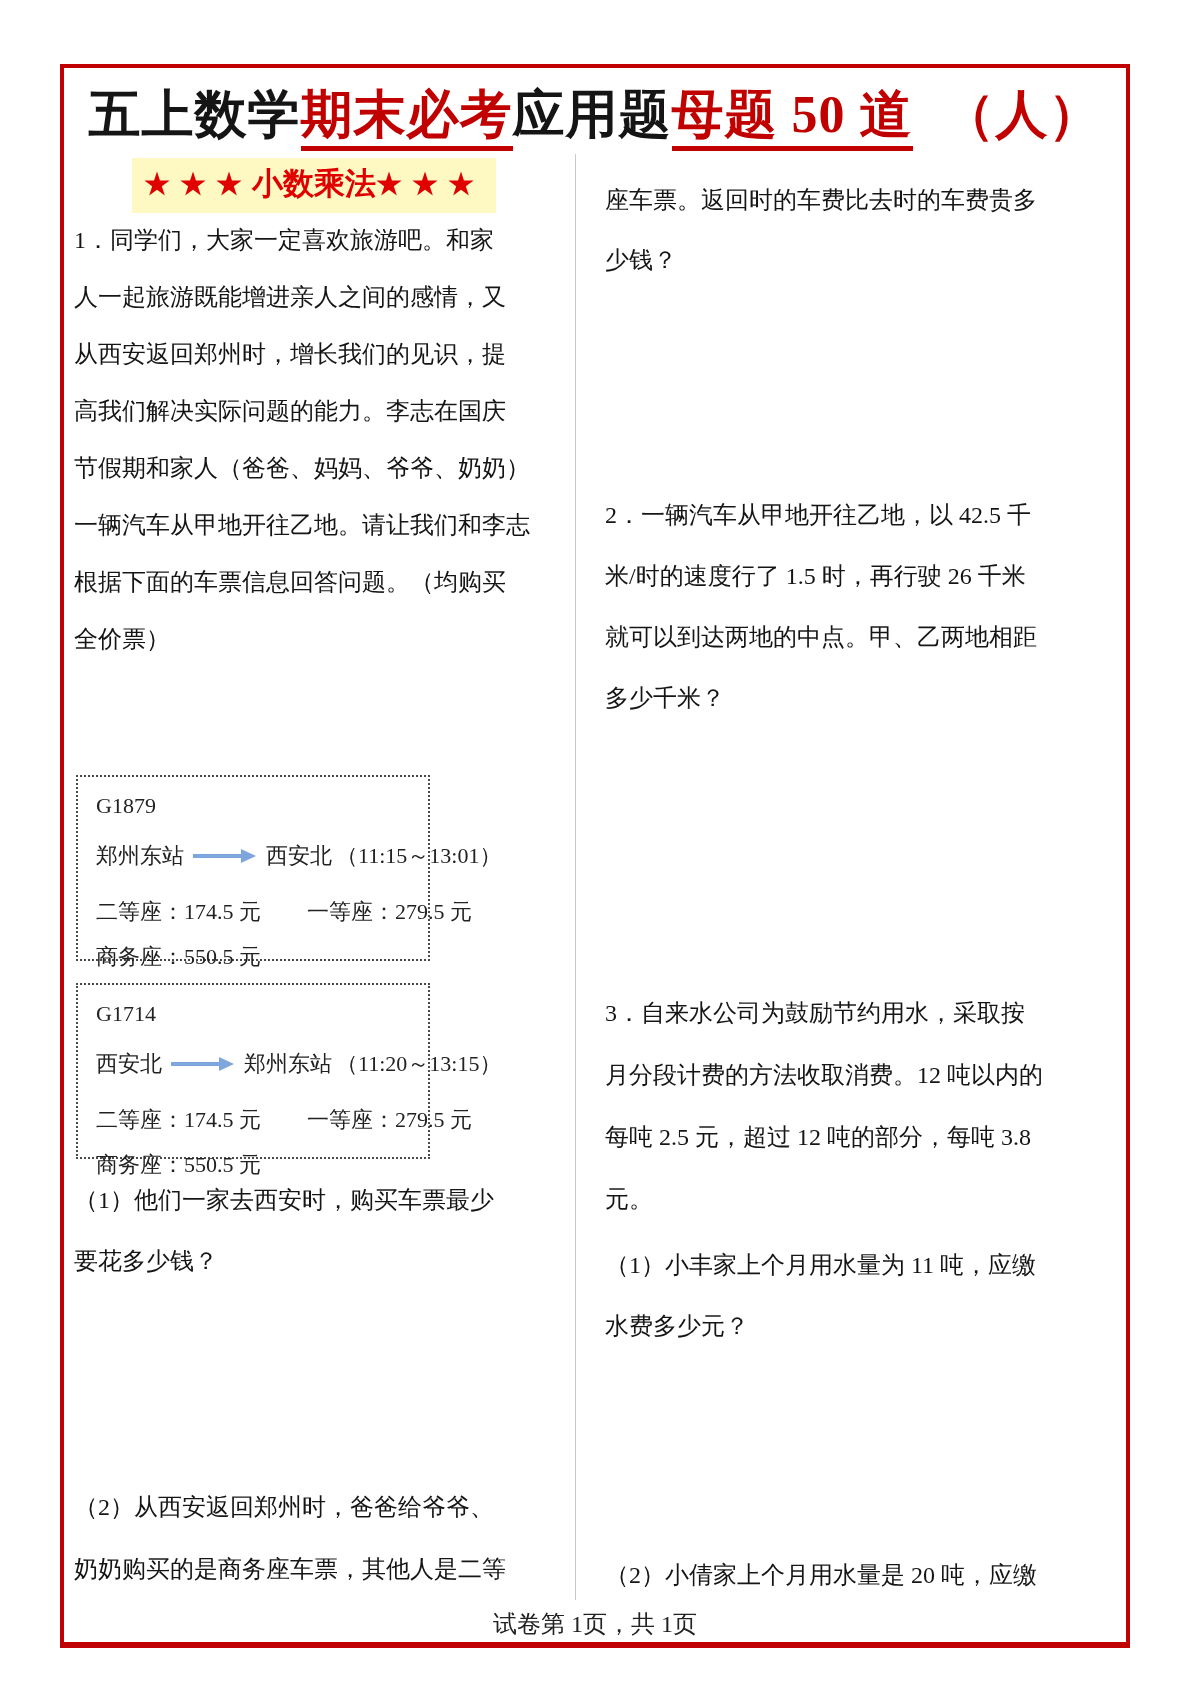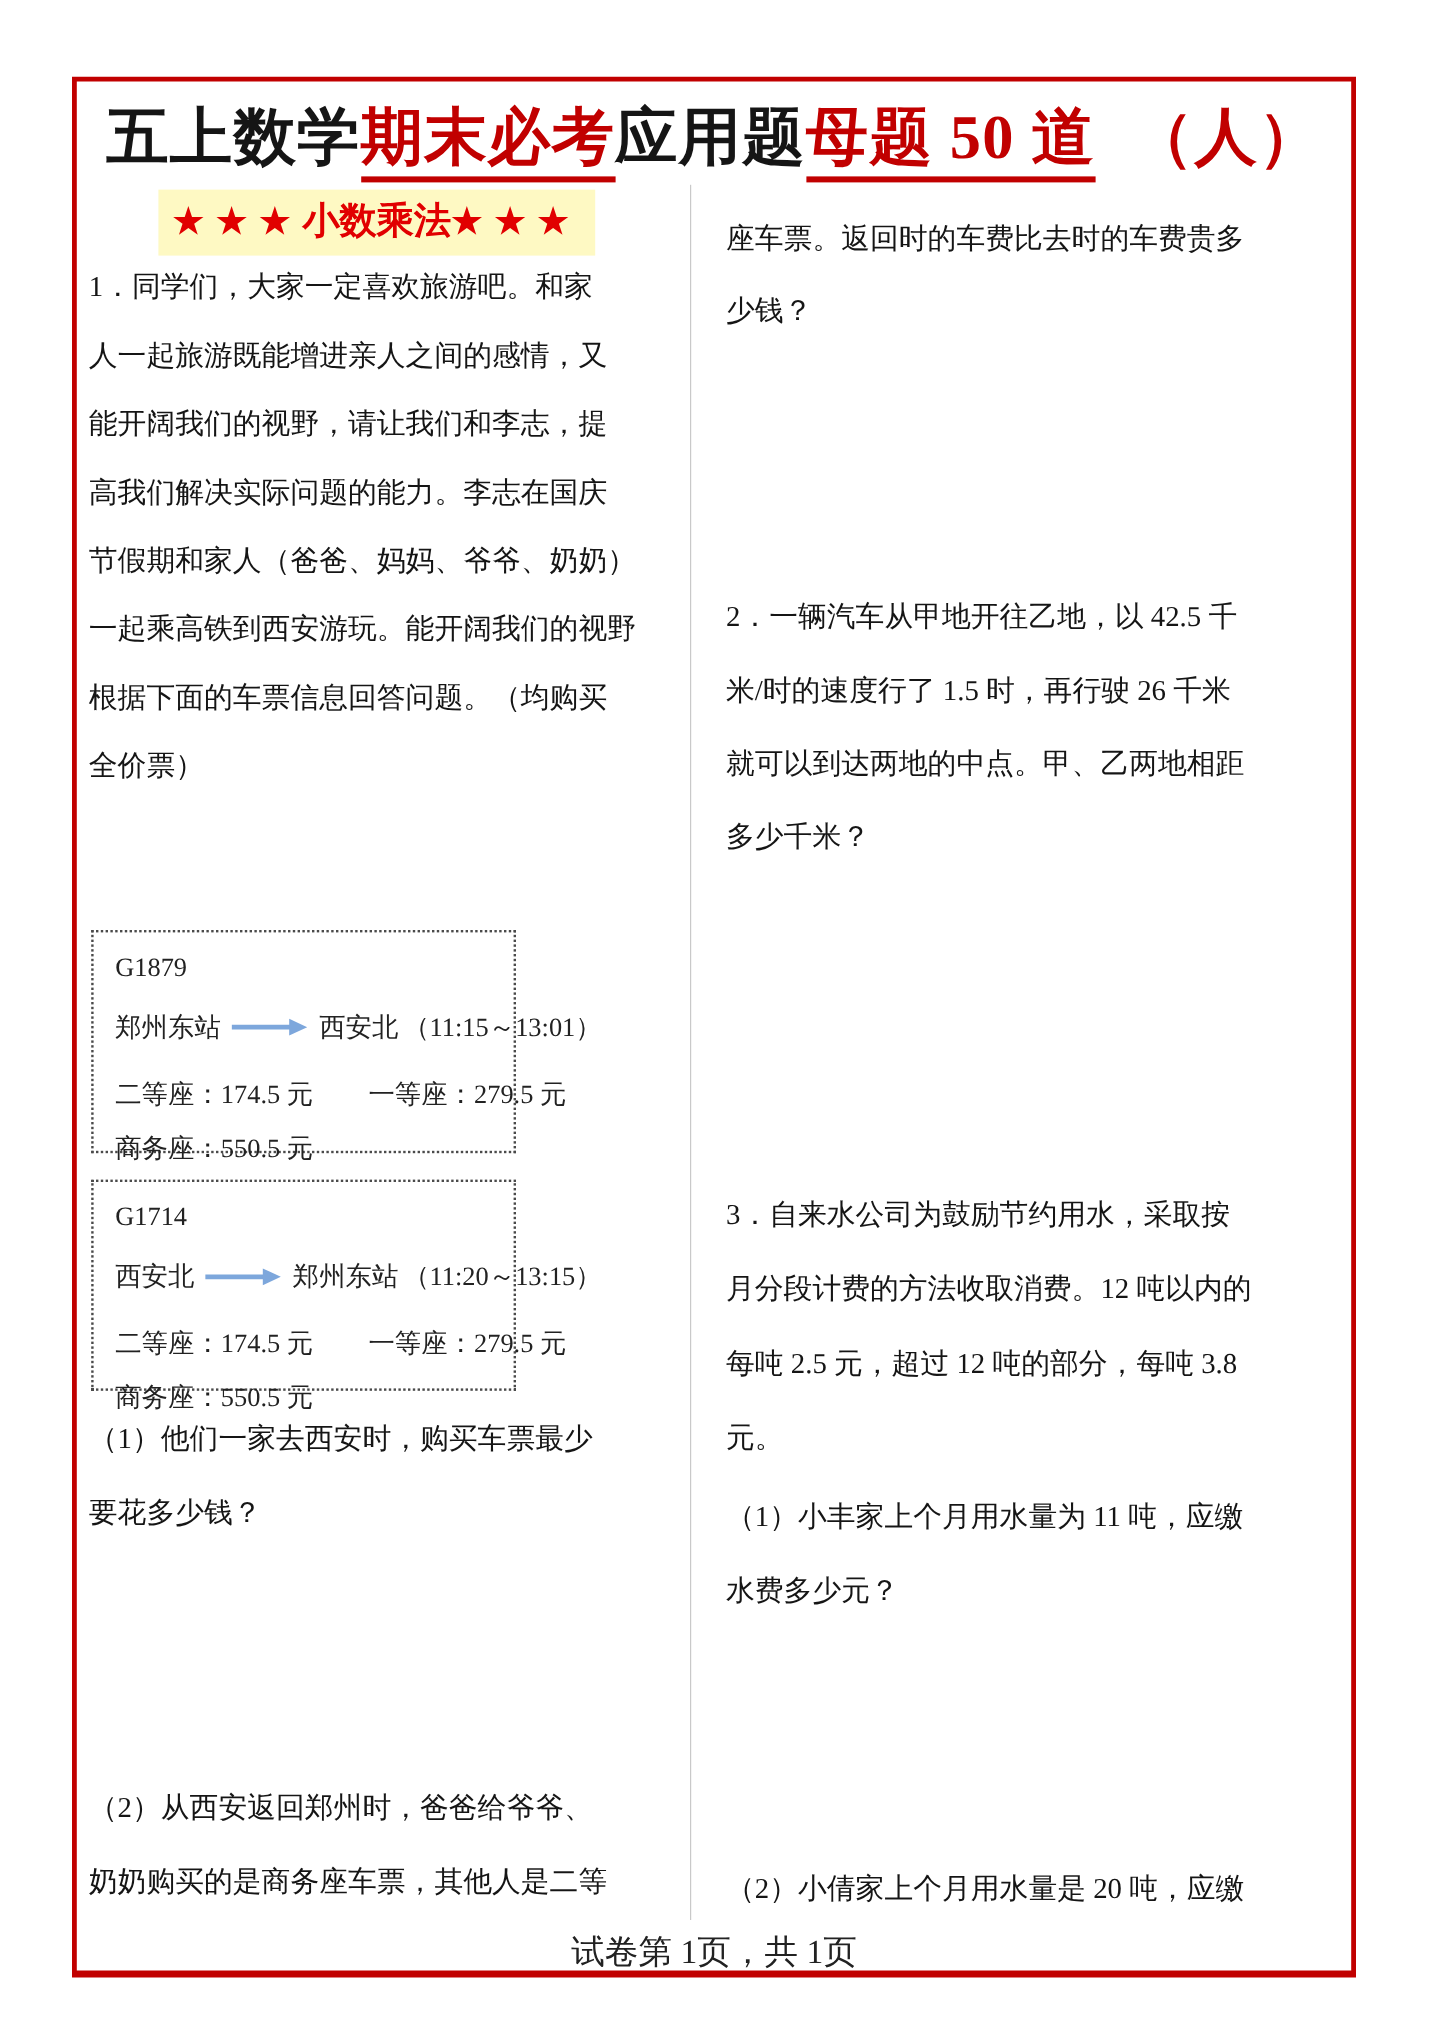--- a/index.html
+++ b/index.html
@@ -52,40 +52,40 @@
   .t2 { top:915px; height:176px; }
   .ticket .row { display:flex; align-items:center; white-space:nowrap; }
   .ticket .r-route { margin-top:22px; }
   .ticket .r-price { margin-top:26px; }
   .ticket .r-biz   { margin-top:15px; }
   .ticket .arrow   { margin:0 9px; flex:none; }
   .ticket .to      { margin-right:4px; }
   .ticket .pair    { margin-right:46px; }
   
   .divider { position:absolute; left:511px; top:86px; width:1px; height:1446px; background:#c9c9c9; }
-  .footer  { position:absolute; top:1540px; left:0; width:100%; text-align:center; font-size:28px; color:#222; }
+  .footer  { position:absolute; top:1540px; left:0; width:100%; text-align:center; font-size:24px; color:#222; }
 </style>
 </head>
 <body>
 
 <div class="frame">
 
   <div class="title"><span>五上数学</span><span class="red u">期末必考</span><span>应用题</span><span class="red u">母题 50 道</span><span class="red gap">（人）</span></div>
 
   <div class="divider"></div>
 
   <div class="section-header"><span class="stars">★★★</span><span>小数乘法</span><span class="stars">★★★</span></div>
 
   <div class="blk col-left intro lh57">
     <div class="ln">1．同学们，大家一定喜欢旅游吧。和家</div>
     <div class="ln">人一起旅游既能增进亲人之间的感情，又</div>
-    <div class="ln">能开阔我们的视野，请让我们和李志，提</div>
+    <div class="ln">从西安返回郑州时，增长我们的见识，提</div>
     <div class="ln">高我们解决实际问题的能力。李志在国庆</div>
     <div class="ln">节假期和家人（爸爸、妈妈、爷爷、奶奶）</div>
-    <div class="ln">一起乘高铁到西安游玩。能开阔我们的视野</div>
+    <div class="ln">一辆汽车从甲地开往乙地。请让我们和李志</div>
     <div class="ln">根据下面的车票信息回答问题。（均购买</div>
     <div class="ln">全价票）</div>
   </div>
 
   <div class="ticket t1">
     <div class="row">G1879</div>
     <div class="row r-route">
       <span>郑州东站</span>
       <svg class="arrow" width="64" height="16" viewBox="0 0 64 16">
           <line x1="0" y1="8" x2="50" y2="8" stroke="#7da7dc" stroke-width="4"></line>

